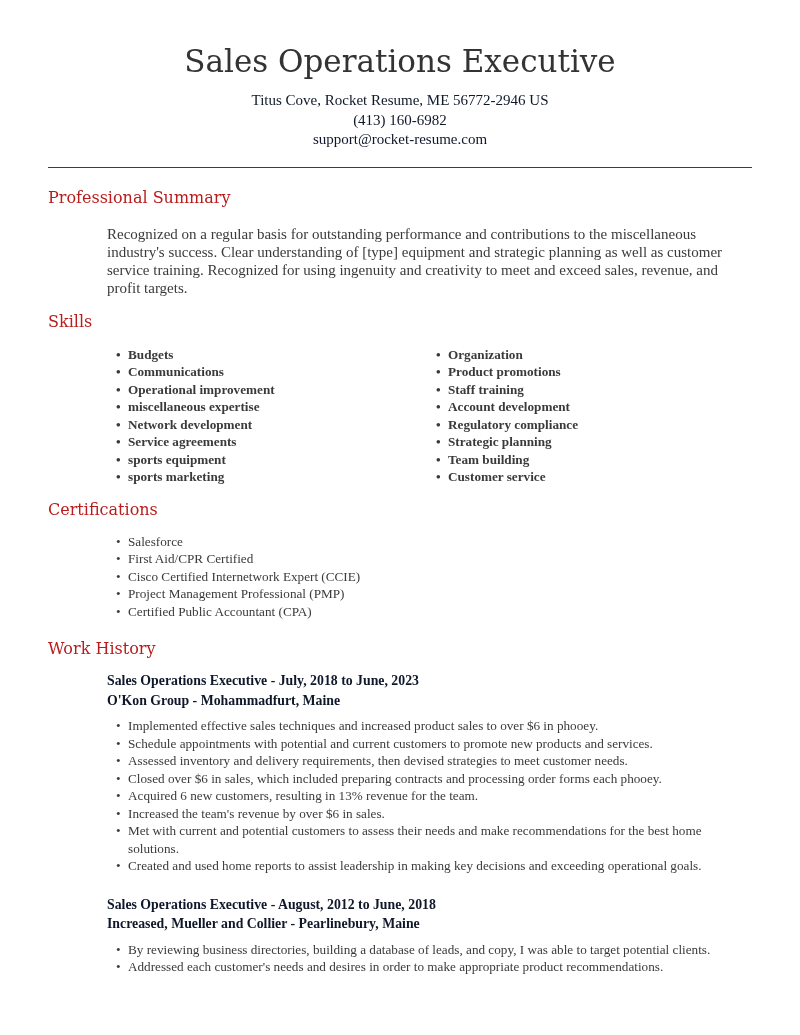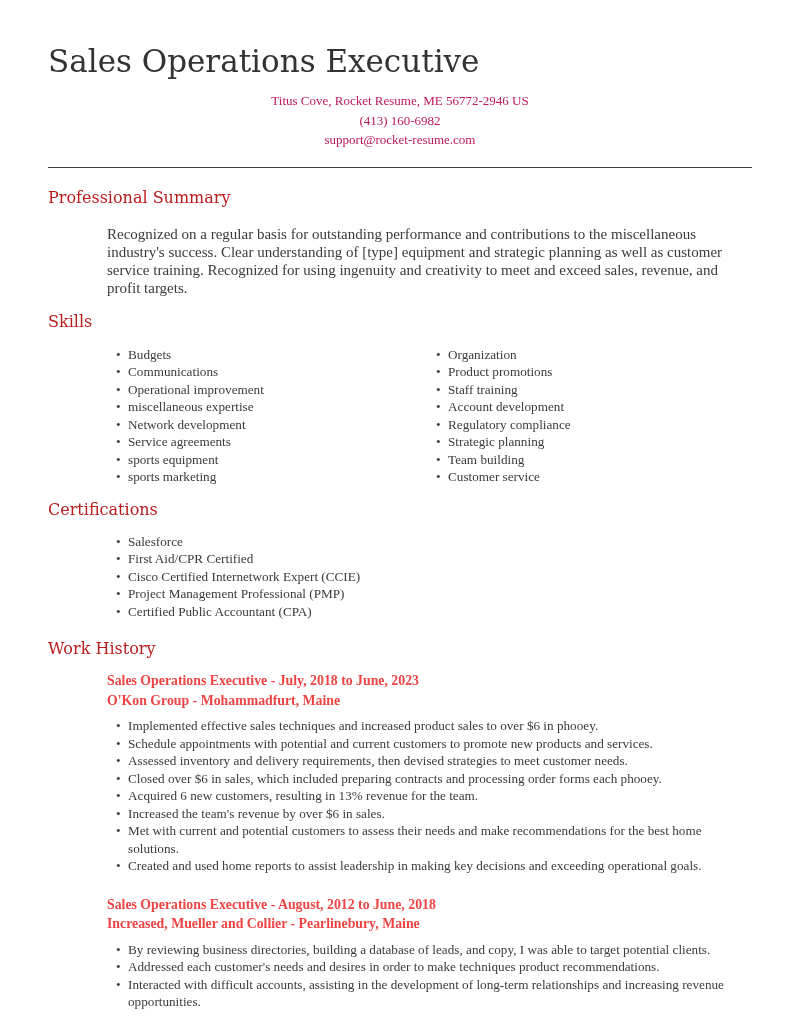--- a/index.html
+++ b/index.html
@@ -18,28 +18,29 @@
     padding: 0 48px;
   }
 
   
   .resume-title {
     font-family: "DejaVu Serif", serif;
     font-weight: 400;
     font-size: 31px;
     line-height: 40px;
     margin: 41px 0 0 0;
+    text-align: center;
     color: #333333;
   }
   .contact {
     margin-top: 10px;
     text-align: center;
-    font-size: 13px;
+    font-size: 15px;
     line-height: 19.5px;
-    color: #be185d;
+    color: #0f172a;
   }
   .divider {
     border: none;
     border-top: 1.5px solid #3d3d3d;
     margin: 17px 0 0 0;
   }
 
   
   .section-heading {
     font-family: "DejaVu Serif", serif;
@@ -76,20 +77,21 @@
   ul.bullet-list li::before {
     content: "\2022";
     position: absolute;
     left: 0;
   }
 
   
   .skills-columns {
     display: flex;
     align-items: flex-end;
+    font-weight: bold;
   }
   .skills-columns ul.col-left {
     width: 320px;
     flex: 0 0 auto;
   }
   .skills-columns ul.col-right {
     margin-left: 0;
   }
 
   
@@ -99,21 +101,21 @@
   .job {
     margin: 20px 0 0 59px;
   }
   .job.first {
     margin-top: 5px;
   }
   .job-header-line {
     font-size: 13.8px;
     line-height: 19.5px;
     font-weight: 700;
-    color: #ef4444;
+    color: #0f172a;
   }
   .job ul.bullet-list {
     margin: 7px 0 0 9px;
   }
 </style>
 </head>
 <body>
 
 <div class="page">
 
@@ -178,18 +180,17 @@
         <li>Met with current and potential customers to assess their needs and make recommendations for the best home solutions.</li>
         <li>Created and used home reports to assist leadership in making key decisions and exceeding operational goals.</li>
       </ul>
   </div>
 
   <div class="job">
     <div class="job-header-line">Sales Operations Executive - August, 2012 to June, 2018</div>
     <div class="job-header-line">Increased, Mueller and Collier - Pearlinebury, Maine</div>
     <ul class="bullet-list">
         <li>By reviewing business directories, building a database of leads, and copy, I was able to target potential clients.</li>
-        <li>Addressed each customer's needs and desires in order to make techniques product recommendations.</li>
-        <li>Interacted with difficult accounts, assisting in the development of long-term relationships and increasing revenue opportunities.</li>
+        <li>Addressed each customer's needs and desires in order to make appropriate product recommendations.</li>
       </ul>
   </div>
 
 </div>
 
 </body></html>

